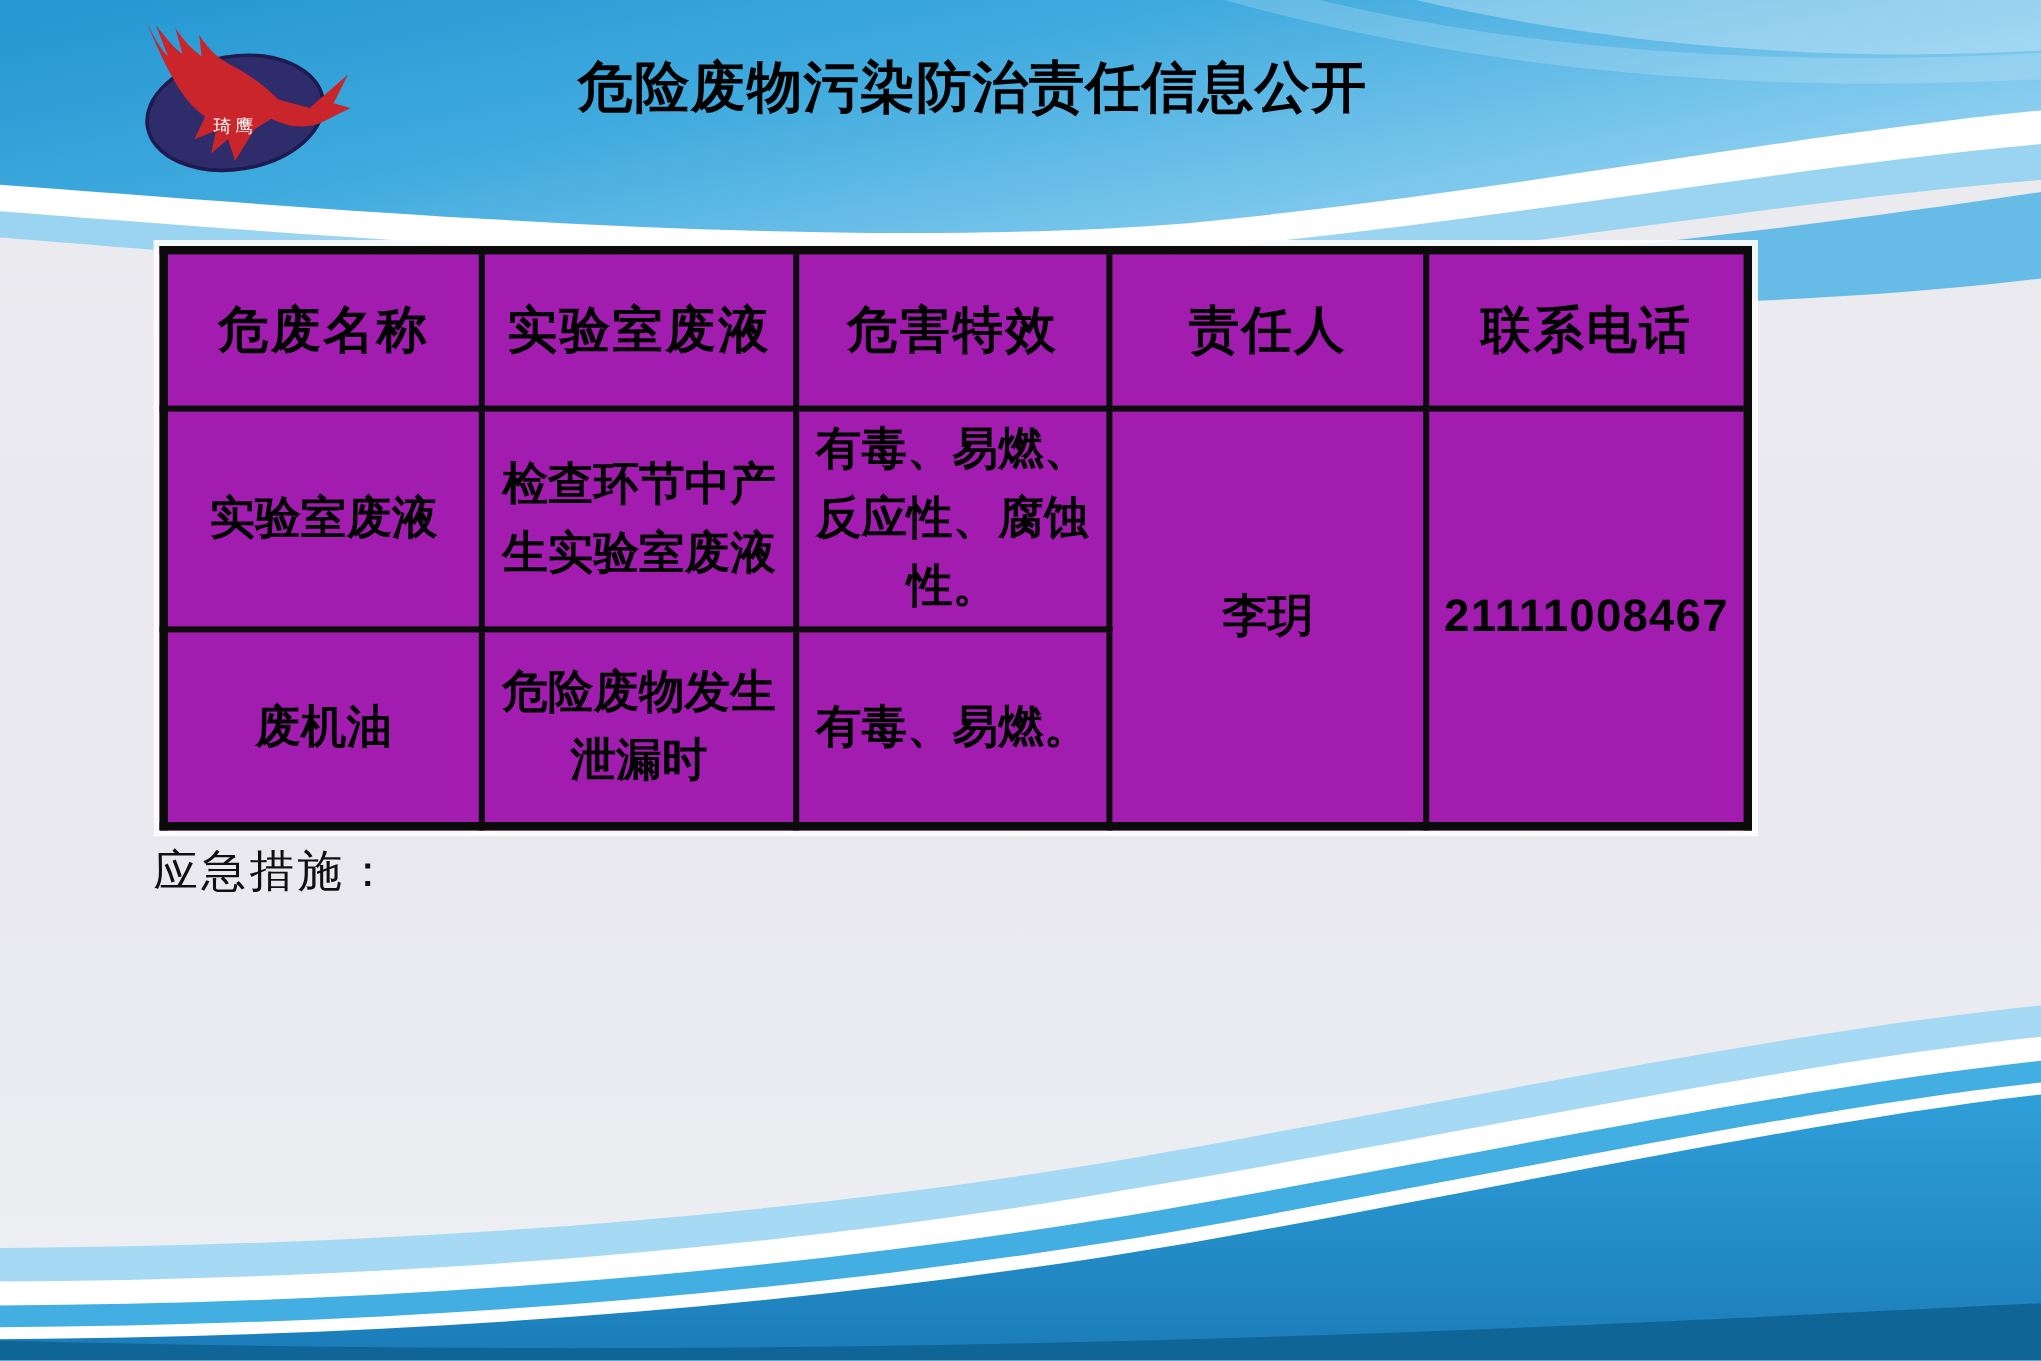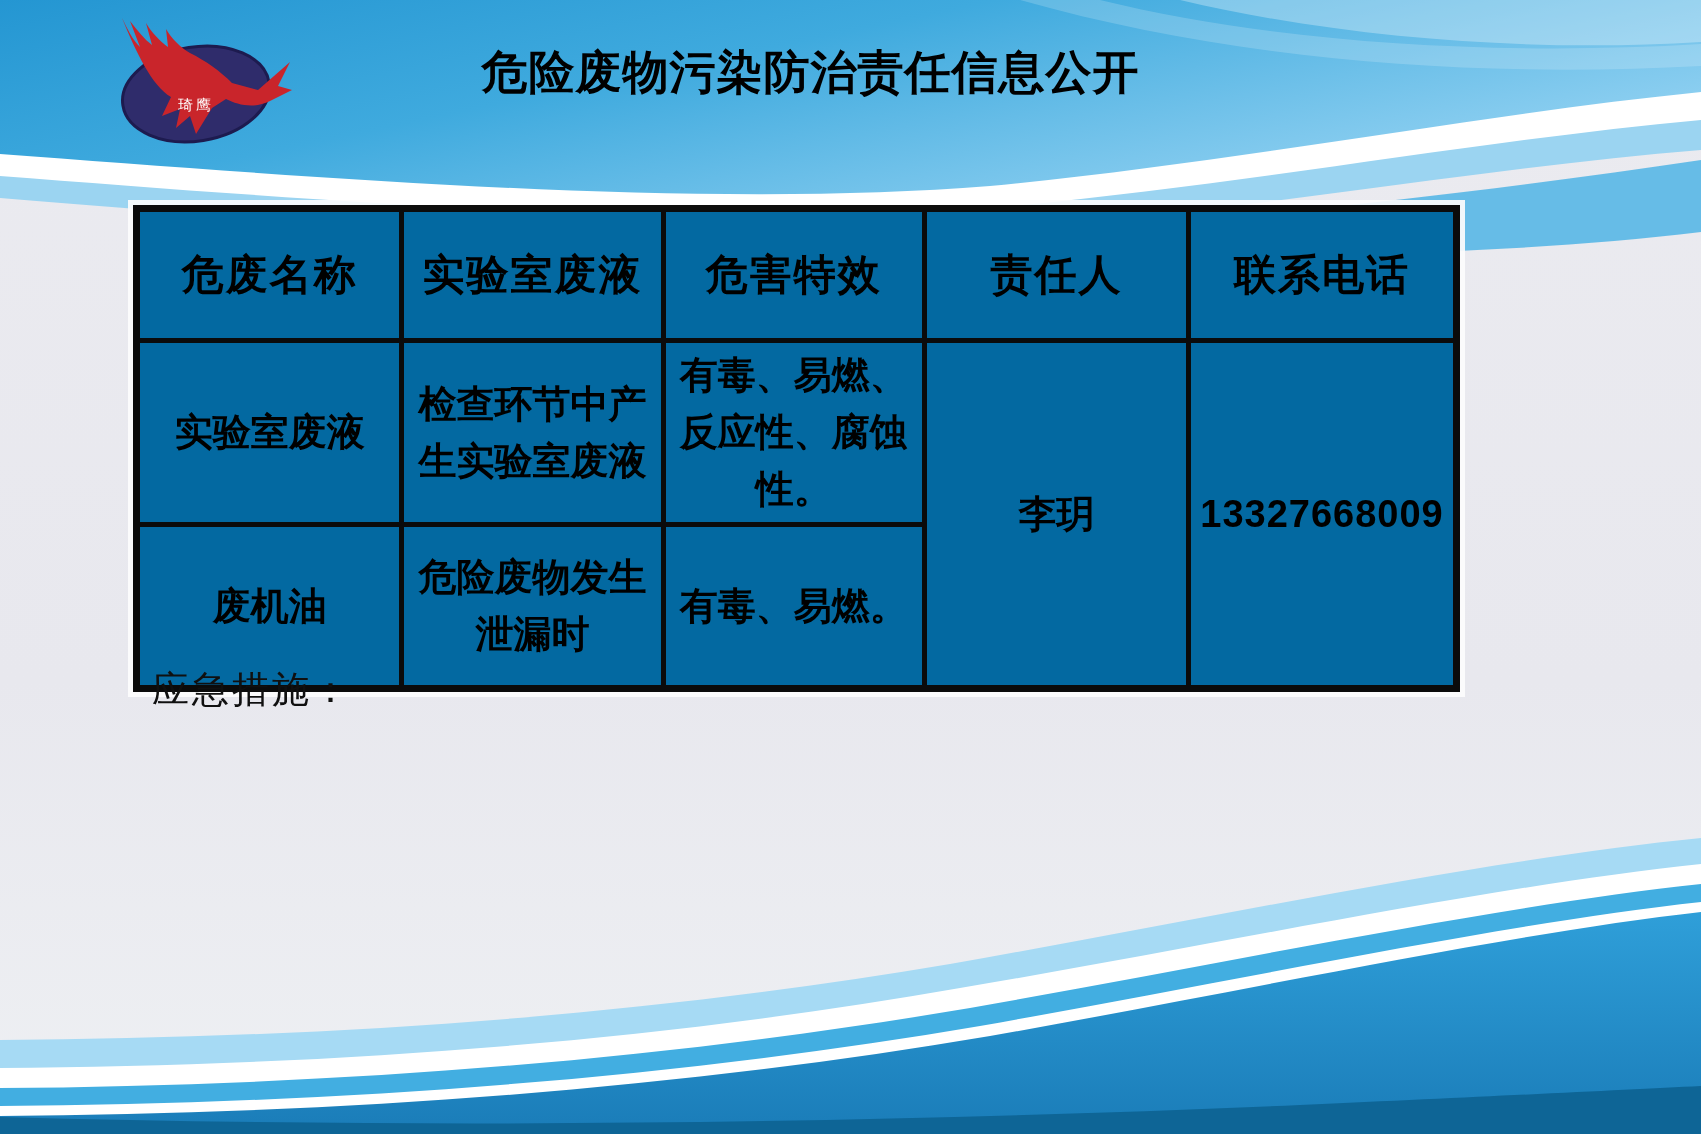--- a/index.html
+++ b/index.html
@@ -15,34 +15,34 @@
   .page-title{
     position:absolute;top:42px;left:0;width:100%;box-sizing:border-box;padding-right:80px;
     text-align:center;font-size:46px;font-weight:bold;color:#000;letter-spacing:1px;z-index:2;
   }
   .table-wrap{
     position:absolute;left:133px;top:205px;z-index:2;
     box-shadow:0 0 0 5px rgba(252,252,253,.92);
     background:#f7941e;
   }
   table.haz{
-    border-collapse:collapse;width:1327px;background:#0369a1;table-layout:fixed;
+    border-collapse:collapse;width:1327px;background:#a21caf;table-layout:fixed;
     border:7px solid #0b0b0b;
   }
   table.haz th,table.haz td{
     border:5px solid #0b0b0b;text-align:center;vertical-align:middle;
     color:#000;padding:4px 8px;overflow:hidden;
   }
   table.haz th{height:118px;font-size:42px;font-weight:600;letter-spacing:2px;}
   table.haz td{font-size:38px;font-weight:600;line-height:1.5;height:150px;}
   td.phone-cell{font-size:40px;font-weight:600;letter-spacing:1px;}
   .emergency{
-    position:absolute;left:128px;top:664px;width:1450px;z-index:2;
-    font-family:Liberation Mono, monospace;
-    font-size:37px;color:#101010;line-height:56px;letter-spacing:3px;margin-left:24px;
+    position:absolute;left:128px;top:698px;width:1450px;z-index:2;
+    font-family:Liberation Sans, sans-serif;
+    font-size:37px;color:#101010;line-height:56px;letter-spacing:3px;
   }
   .emergency .heading{margin:0 0 2px 0;font-weight:normal;font-size:37px;}
   .emergency p{margin:0;text-align:justify;text-indent:2.15em;}
 </style>
 </head>
 <body>
 
 <div class="page">
 
   <svg class="wave top" viewBox="0 0 1701 280" preserveAspectRatio="none" aria-hidden="true">
@@ -92,21 +92,21 @@
         <th>实验室废液</th>
         <th>危害特效</th>
         <th>责任人</th>
         <th>联系电话</th>
       </tr>
       <tr>
         <td>实验室废液</td>
         <td>检查环节中产生实验室废液</td>
         <td>有毒、易燃、反应性、腐蚀性。</td>
         <td rowspan="2">李玥</td>
-        <td class="phone-cell" rowspan="2">13327668009</td>
+        <td class="phone-cell" rowspan="2">21111008467</td>
       </tr>
       <tr>
         <td>废机油</td>
         <td>危险废物发生泄漏时</td>
         <td>有毒、易燃。</td>
       </tr>
     </tbody>
       </table>
   </div>
 

